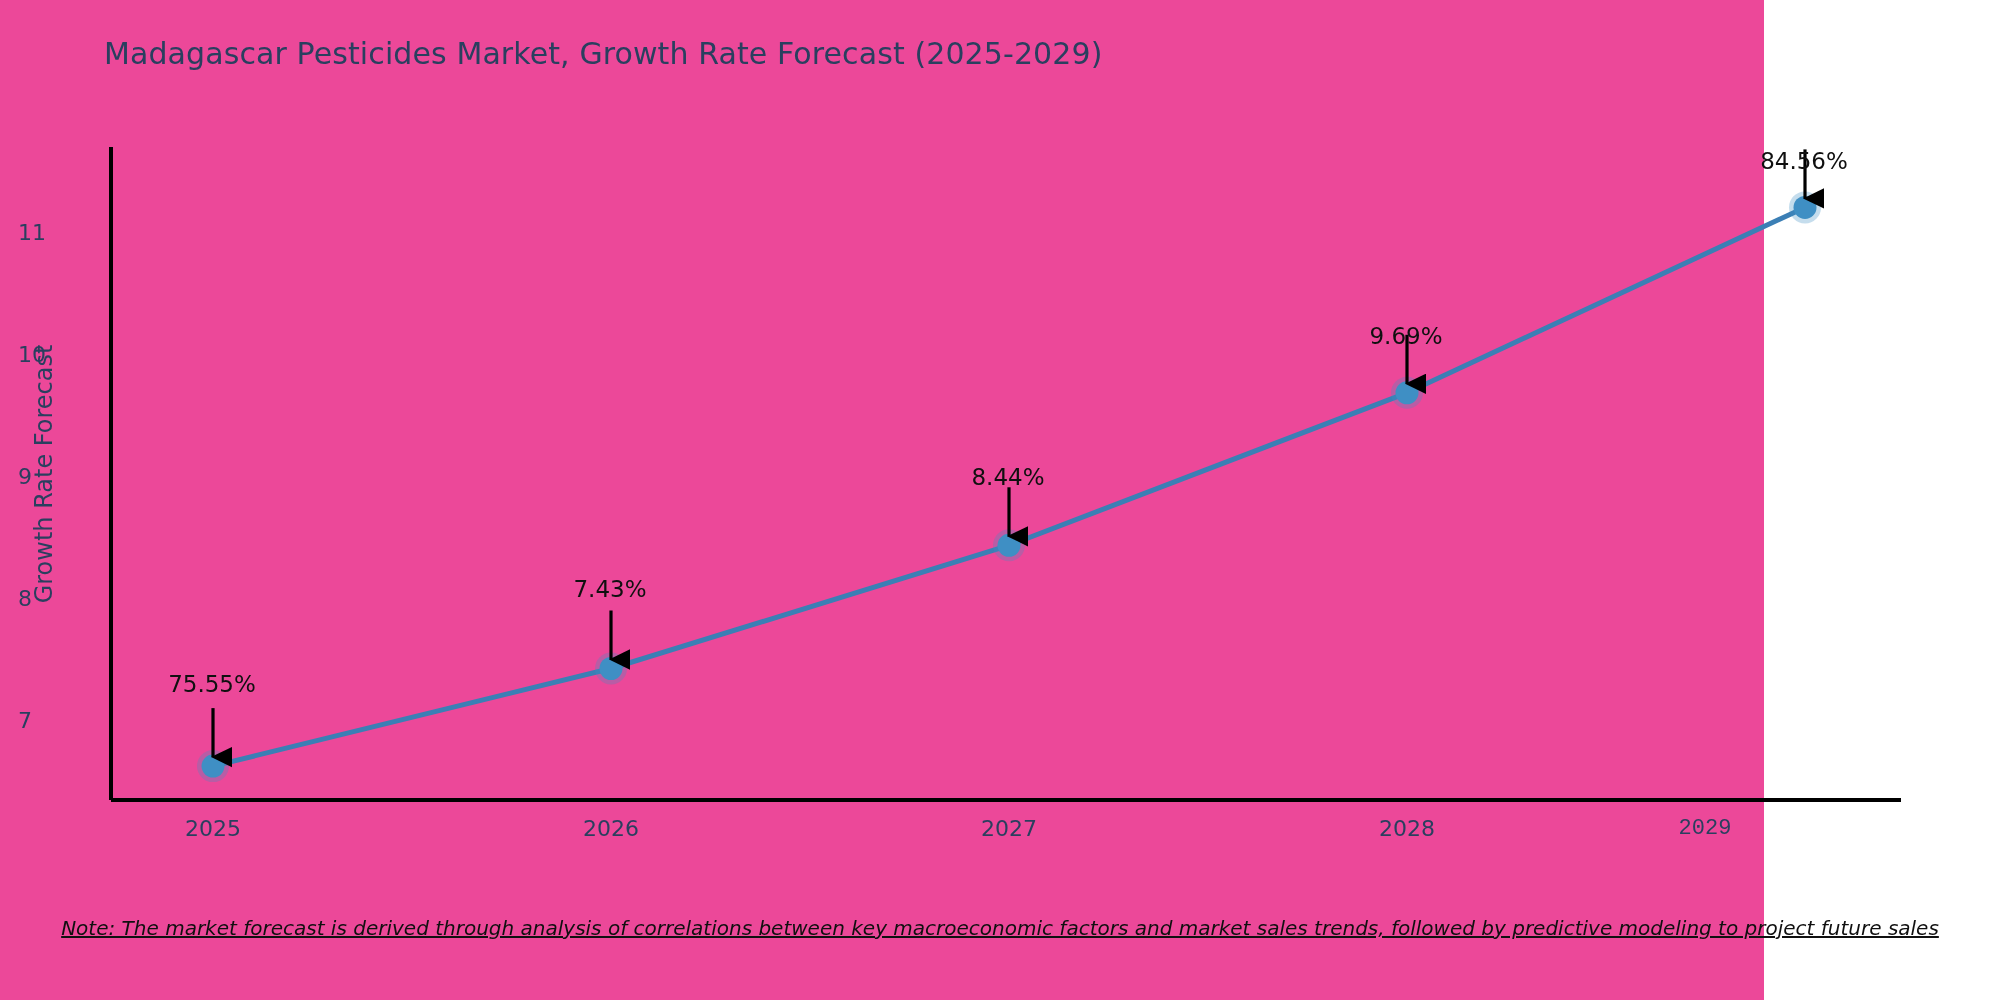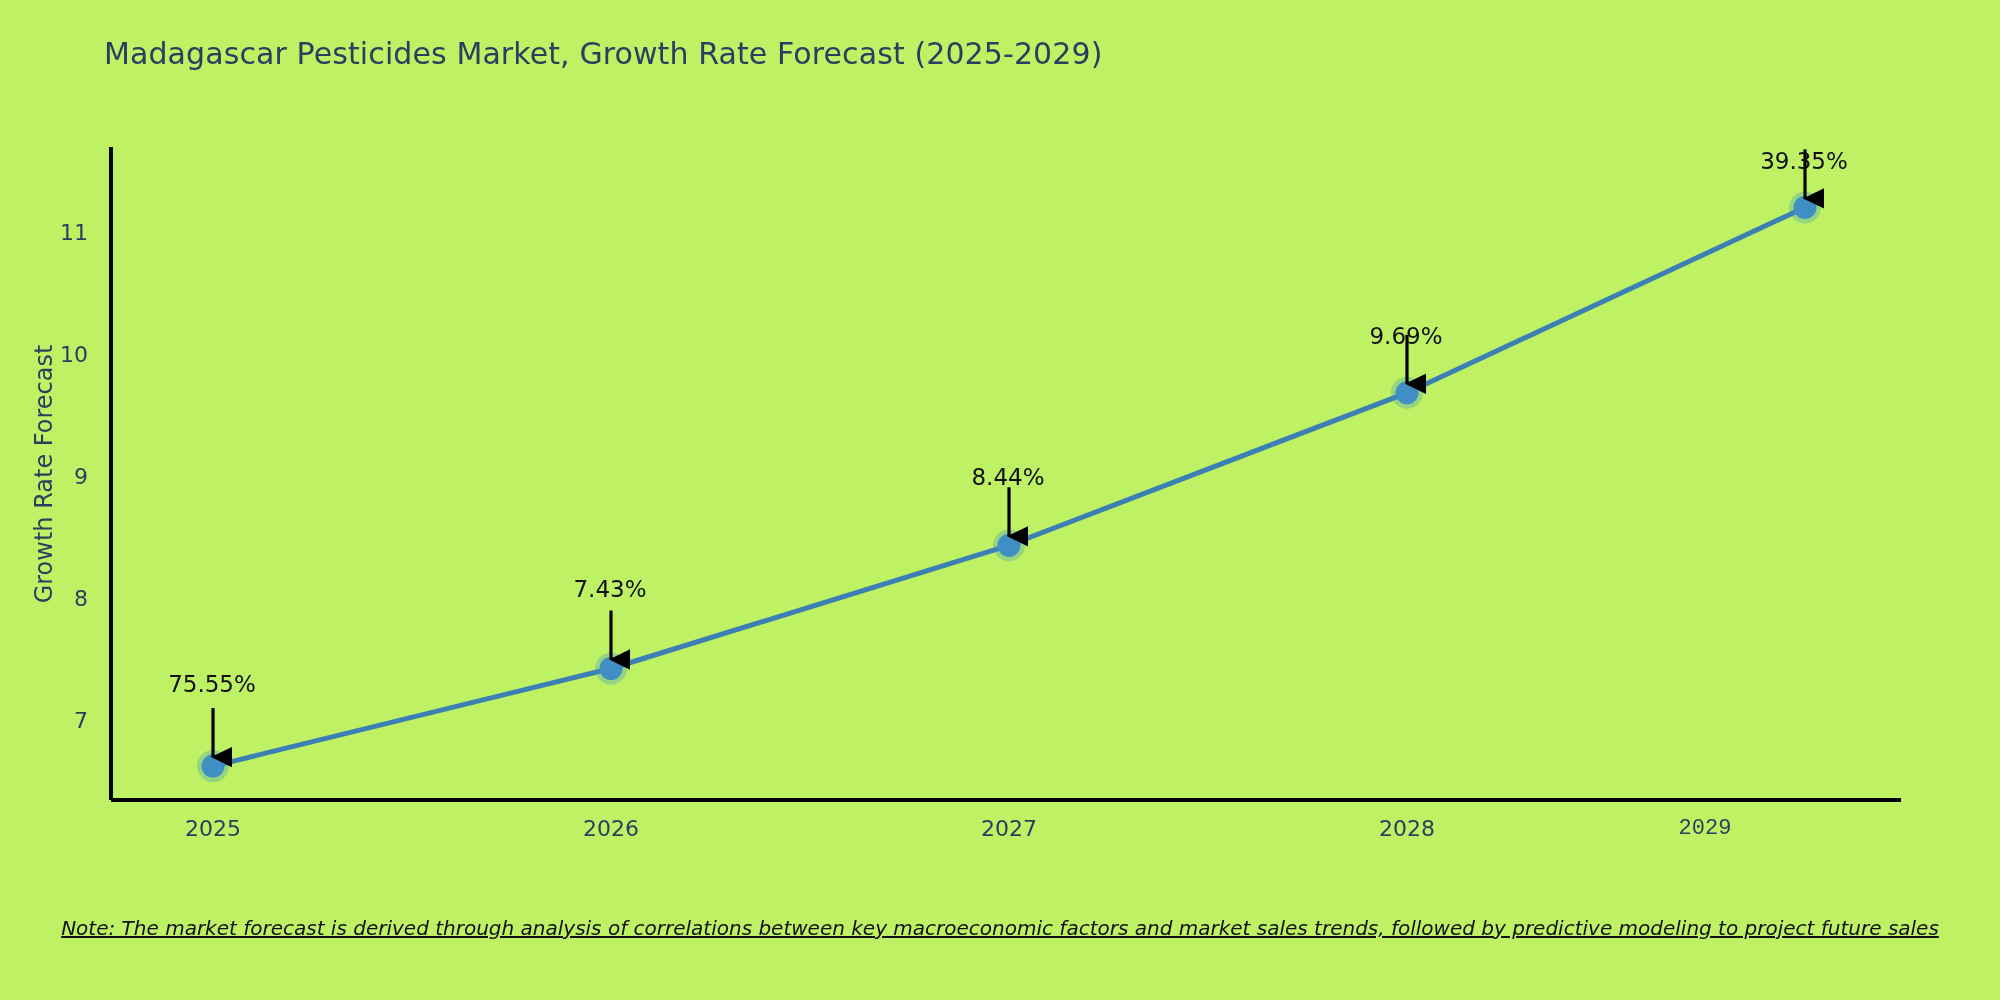--- a/index.html
+++ b/index.html
@@ -10,23 +10,23 @@
   body {
     width: 2000px;
     height: 1000px;
     font-family: "DejaVu Sans", sans-serif;
     overflow: hidden;
     position: relative;
   }
   #stage {
     position: absolute;
     left: 0; top: 0;
-    width: 2000px;
+    width: 1764px;
     height: 1000px;
-    background: #bef264;
+    background: #ec4899;
   }
   .chart-title {
     position: absolute;
     left: 104px;
     top: 36px;
     font-size: 30px;
     color: #2a3f5f;
     font-family: "DejaVu Sans", sans-serif;
     white-space: nowrap;
     letter-spacing: 0.1px;
@@ -49,21 +49,20 @@
     top: 858px;
     width: 2000px;
     text-align: center;
     font-size: 24px;
     color: #2a3f5f;
   }
   .x-axis-title span { display:inline-block; transform: translateX(5px); }
   .tick-label-y {
     position: absolute;
     width: 70px;
-    text-align: right;
     font-size: 22px;
     color: #2a3f5f;
     line-height: 1;
   }
   .tick-label-x {
     position: absolute;
     width: 160px;
     text-align: center;
     font-size: 22px;
     color: #2a3f5f;
@@ -149,18 +148,18 @@
   <div class="tick-label-x" style="left:133px; top:818px;text-align:center;">2025</div>
   <div class="tick-label-x" style="left:531px; top:818px;text-align:center;">2026</div>
   <div class="tick-label-x" style="left:929px; top:818px;">2027</div>
   <div class="tick-label-x" style="left:1327px; top:818px;">2028</div>
   <div class="tick-label-x" style="left:1625px; top:818px;font-family:Liberation Mono, monospace;">2029</div>
 
   <div class="point-label" style="left:112px; top:673px;">75.55%</div>
   <div class="point-label" style="left:510px; top:578px;">7.43%</div>
   <div class="point-label" style="left:908px; top:466px;">8.44%</div>
   <div class="point-label" style="left:1306px; top:325px;">9.69%</div>
-  <div class="point-label" style="left:1704px; top:150px;">39.35%</div>
+  <div class="point-label" style="left:1704px; top:150px;">84.56%</div>
 
 
   <div class="note">Note: The market forecast is derived through analysis of correlations between key macroeconomic factors and market sales trends, followed by predictive modeling to project future sales</div>
 
 </div>
 
 </body></html>

